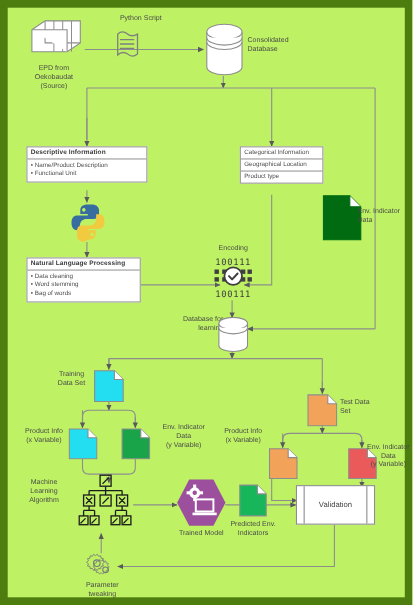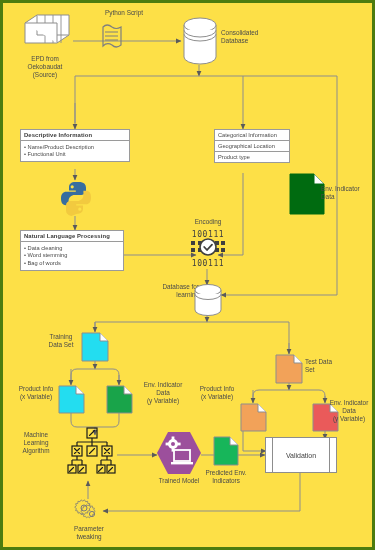--- a/index.html
+++ b/index.html
@@ -1,19 +1,19 @@
 <!DOCTYPE html>
 <html><head>
 <meta charset="utf-8">
 <style>
   html,body{margin:0;padding:0;background:#ffffff;}
   body{width:375px;height:550px;overflow:hidden;
        font-family:"Liberation Sans","DejaVu Sans",sans-serif;color:#3b3b3b;}
   #canvas{position:relative;width:375px;height:550px;
-          border:3px solid #4d7c0f;box-sizing:border-box;background:#fde047;}
+          border:7px solid #4d7c0f;box-sizing:border-box;background:#bef264;}
   .lbl{position:absolute;font-size:6.4px;line-height:8.2px;color:#4a4a4a;
        text-align:center;white-space:pre-line;}
   svg.wires{position:absolute;left:0;top:0;width:375px;height:550px;
             pointer-events:none;}
   .box{position:absolute;border:1px solid #9a9a9a;background:#fff;box-sizing:border-box;}
   .box .hd{font-size:5.9px;font-weight:bold;color:#3a3a3a;padding:2px 3px;
            border-bottom:1px solid #9a9a9a;letter-spacing:.1px;}
   .box .bd{font-size:5.7px;color:#4a4a4a;padding:2.5px 3px;line-height:7.6px;}
   .box .row{font-size:5.7px;color:#4a4a4a;padding:2px 3px;border-bottom:1px solid #9a9a9a;}
   .box .row:last-child{border-bottom:none;}

